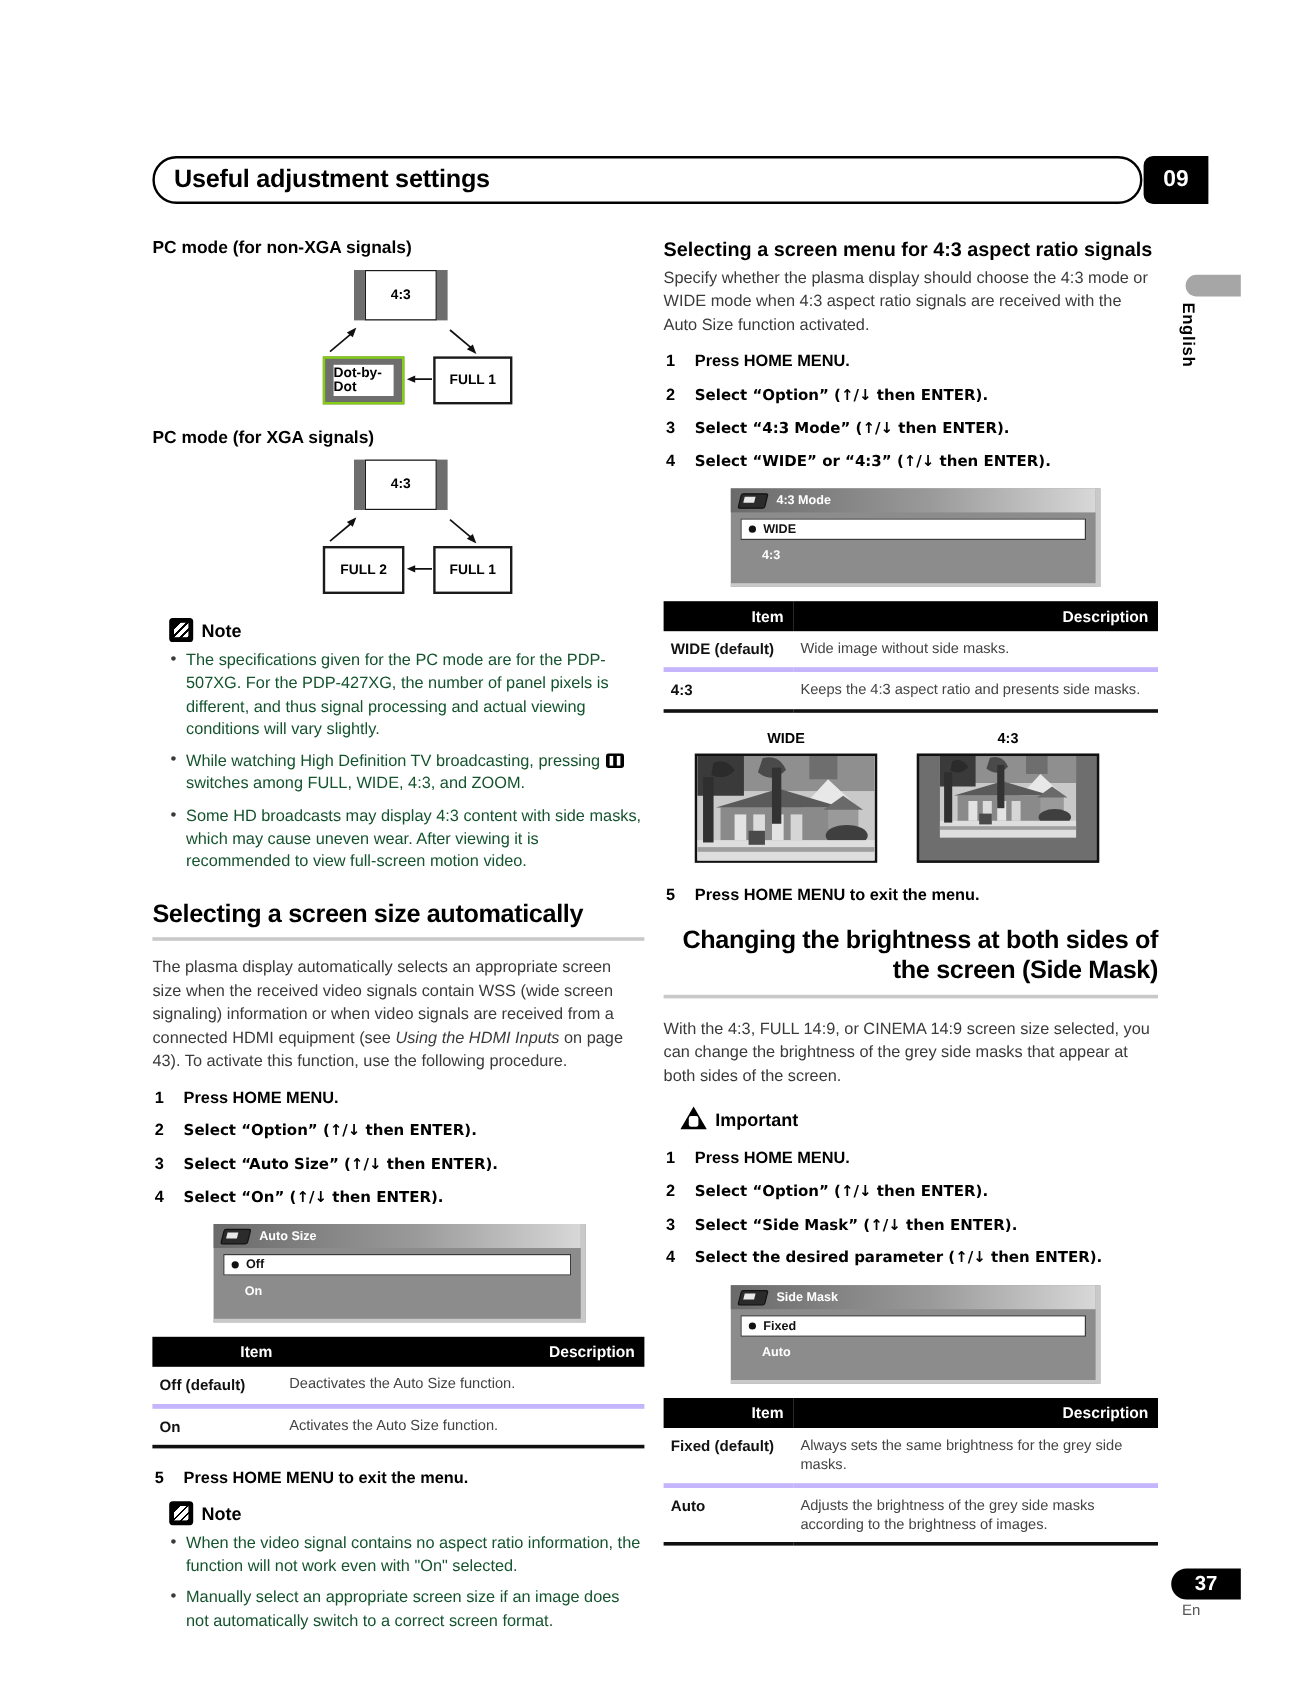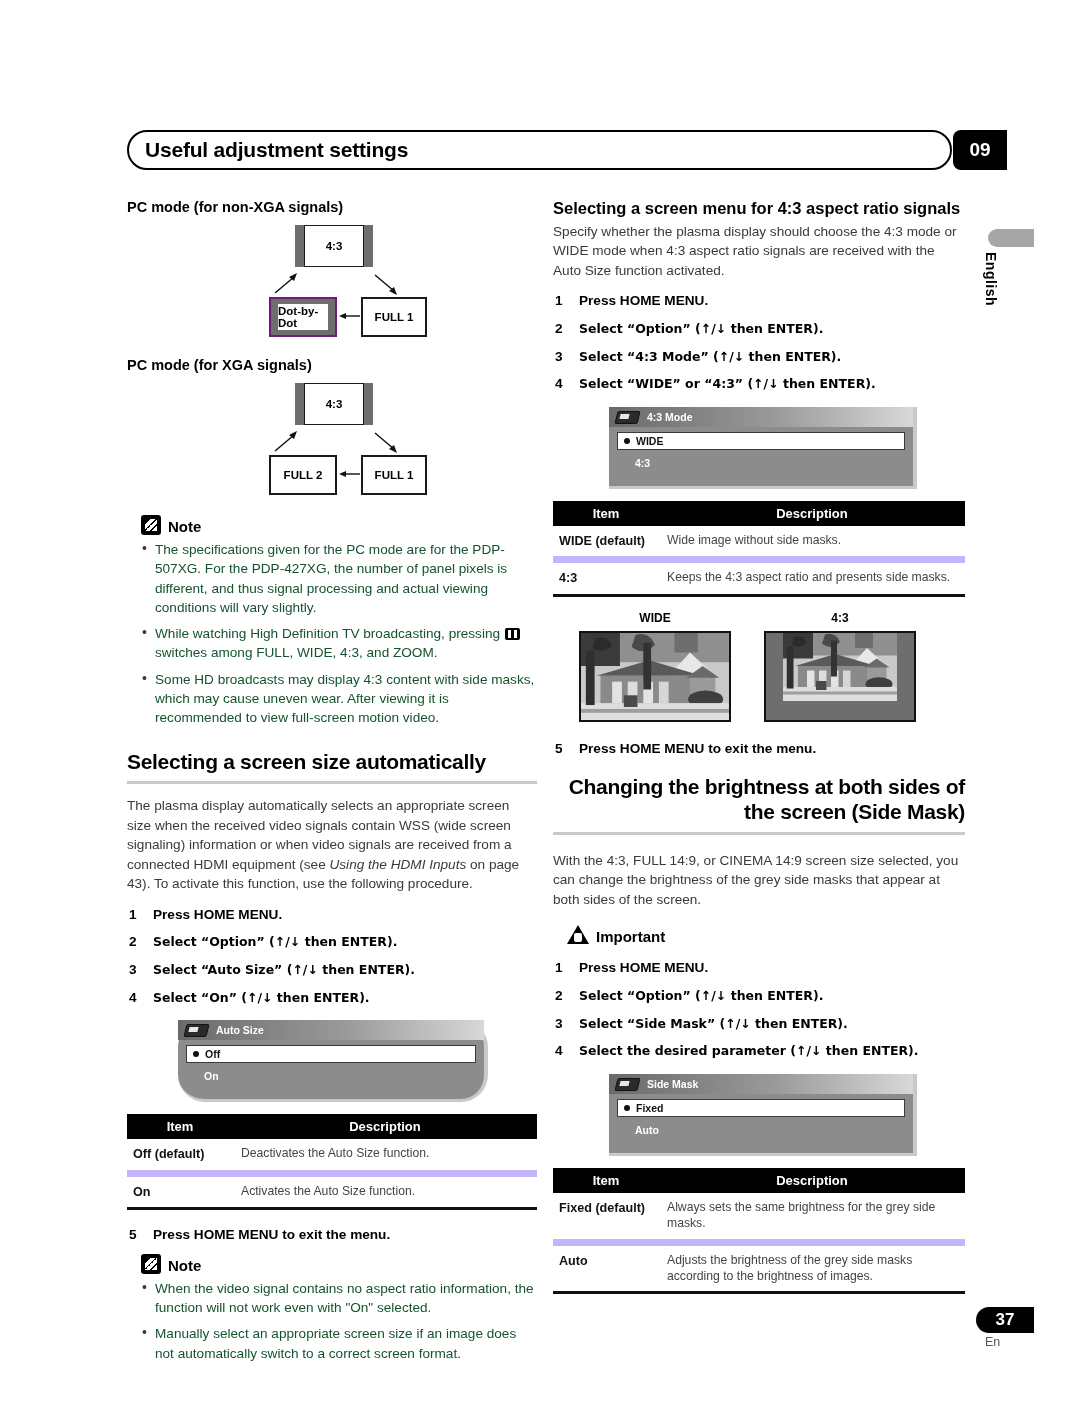--- a/index.html
+++ b/index.html
@@ -119,28 +119,28 @@
     content: ""; position: absolute; left: 6px; top: 1px; width: 3px; height: 10px;
     background: #000;
   }
 
   
   table.spec {
     width: 100%; border-collapse: collapse; margin-top: 12px;
     border-bottom: 3px solid #111;
   }
   table.spec thead th {
-    background: #000; color: #fff; text-align: center;
+    background: #000; color: #fff; text-align: right;
     font-size: 13px; font-weight: bold;
     padding: 5px 8px 5px 6px;
   }
   table.spec thead th.c1 { width: 108px; }
   table.spec tbody td {
     font-size: 12.2px; color: #444; padding: 7px 8px 7px 6px;
-    border-bottom: 7px solid #c4b5fd; vertical-align: top; line-height: 1.3;
+    border-bottom: 4px solid #c4b5fd; vertical-align: top; line-height: 1.3;
   }
   table.spec tbody tr:last-child td { border-bottom: none; }
   table.spec tbody td.c1 { font-weight: bold; color: #111; font-size: 12.6px; }
 
   
   .osd {
     position: relative; margin: 14px auto 0; background: #8c8c8c;
     border-right: 4px solid #c9c9c9; border-bottom: 3px solid #c9c9c9;
   }
   .osd-title {
@@ -181,21 +181,21 @@
     display: flex; align-items: center; justify-content: center;
     font-size: 11.5px; font-weight: bold; color: #000;
   }
   .fbox.masked {
     border: none; background: #6e6e6e; padding: 0 9px;
   }
   .fbox.masked > span {
     background: #fff; border: 1.5px solid #1a1a1a; width: 100%; height: 100%;
     display: flex; align-items: center; justify-content: center;
   }
-  .fbox.thickmask { background: #6e6e6e; border: 2px solid #701a75; padding: 5px 7px; }
+  .fbox.thickmask { background: #6e6e6e; border: 2px solid #84cc16; padding: 5px 7px; }
   .fbox.thickmask > span {
     background: #fff; width: 100%; height: 100%;
     display: flex; align-items: center; justify-content: center;
   }
   .farrow { position: absolute; color: #111; }
   .farrow svg { display: block; }
 
   
   .photos { display: flex; gap: 33px; justify-content: flex-start; margin: 14px 0 0 26px; }
   .photo-item { text-align: center; }
@@ -317,21 +317,21 @@
     <h2 class="section" style="margin-top:22px;">Selecting a screen size automatically</h2>
     <p class="body"><span>The plasma display automatically selects an appropriate screen size when the received video signals contain WSS (wide screen signaling) information or when video signals are received from a connected HDMI equipment (see </span><em>Using the HDMI Inputs</em><span> on page 43). To activate this function, use the following procedure.</span></p>
 
     <ol class="steps">
       <li><span class="num">1</span><span>Press HOME MENU.</span></li>
       <li><span class="num">2</span><span class="arr">Select “Option” (↑/↓ then ENTER).</span></li>
       <li><span class="num">3</span><span class="arr">Select “Auto Size” (↑/↓ then ENTER).</span></li>
       <li><span class="num">4</span><span class="arr">Select “On” (↑/↓ then ENTER).</span></li>
     </ol>
 
-    <div class="osd" style="width:310px; margin-left:51px;border-radius:27px;">
+    <div class="osd" style="width:310px; margin-left:51px;">
       <div class="osd-title">
         <span class="ico-tv"></span>
         <span class="tlabel">Auto Size</span>
       </div>
       <div class="osd-body">
         <div class="osd-row selected">
           <span class="dot"></span>
           <span>Off</span>
         </div>
         <div class="osd-row" style="margin-top:4px;">

